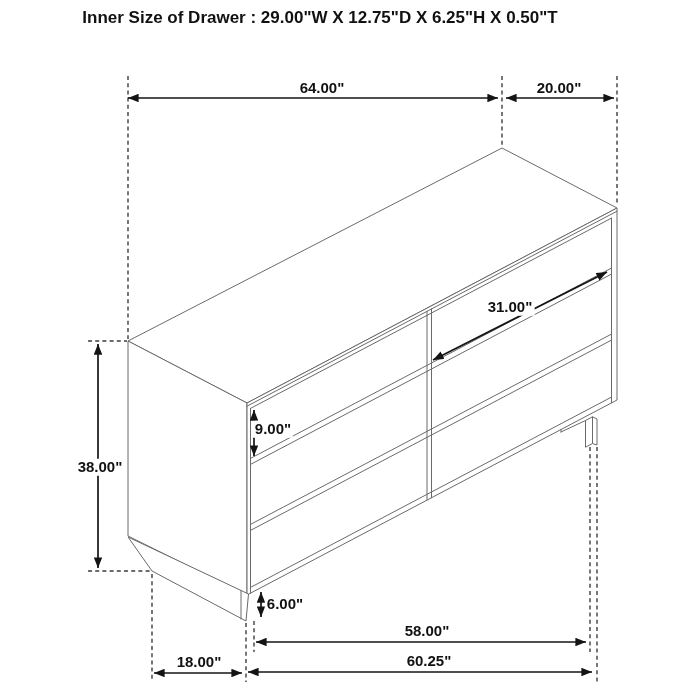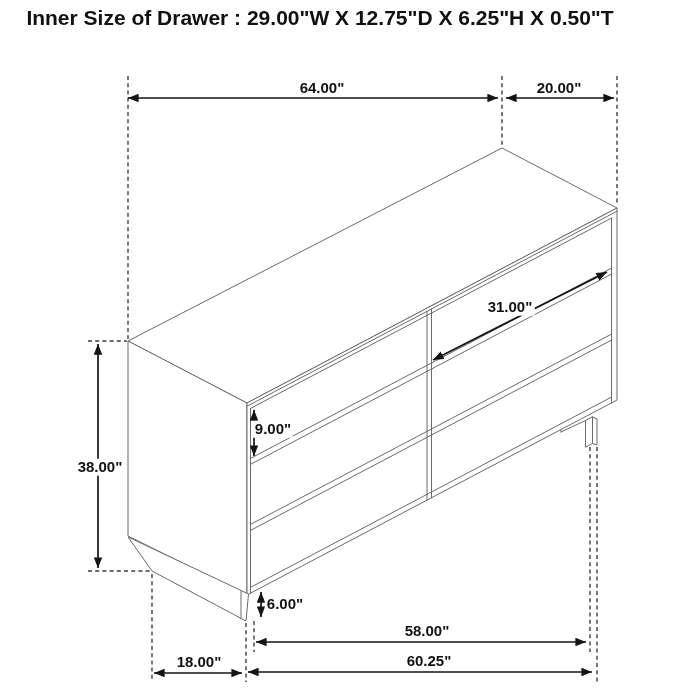--- a/index.html
+++ b/index.html
@@ -12,21 +12,21 @@
   .face{stroke:#6a6a6a;stroke-width:1;fill:#ffffff;}
   .dash{stroke:#3e3e3e;stroke-width:1.4;fill:none;stroke-dasharray:4 3.2;}
   .dim{stroke:#141414;stroke-width:1.7;fill:none;}
   .dim-label{
     position:absolute;transform:translate(-50%,-50%);
     font-size:15px;font-weight:bold;color:#111;background:#fff;
     padding:0 2px;white-space:nowrap;line-height:1.1;z-index:5;
   }
   #page-title{
     position:absolute;left:320px;top:18px;transform:translate(-50%,-50%);
-    font-size:21px;font-weight:bold;color:#111;white-space:nowrap;z-index:5;
+    font-size:17px;font-weight:bold;color:#111;white-space:nowrap;z-index:5;
   }
 </style>
 </head>
 <body>
 
 <div id="stage">
 
   <div id="page-title">Inner Size of Drawer : 29.00"W X 12.75"D X 6.25"H X 0.50"T</div>
 
   <svg id="drawing" width="700" height="700" viewBox="0 0 700 700" xmlns="http://www.w3.org/2000/svg">

